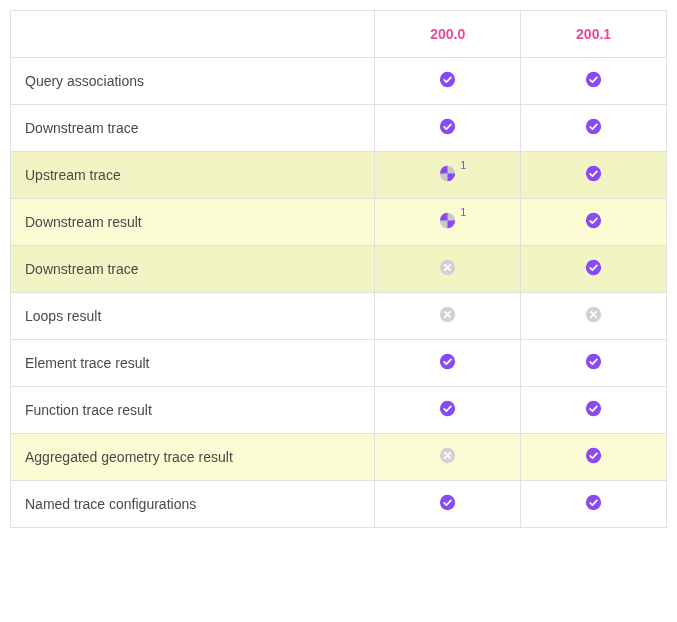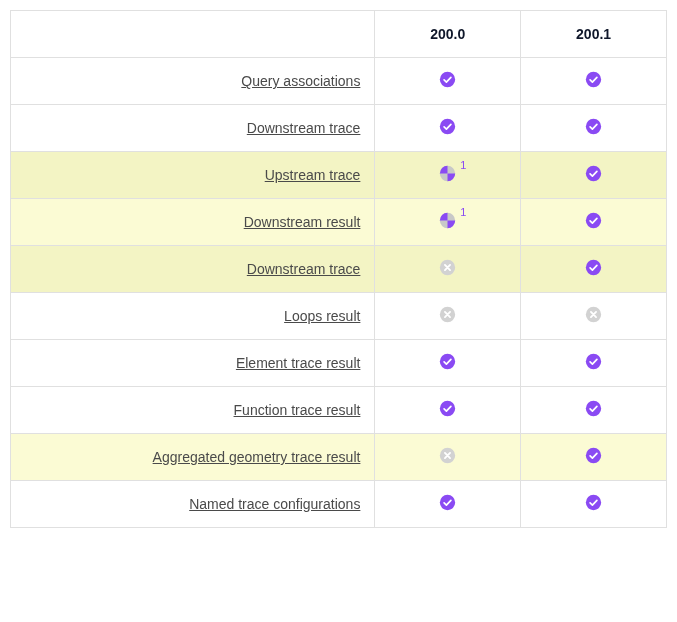--- a/index.html
+++ b/index.html
@@ -18,28 +18,27 @@
   }
   th, td {
     border: 1px solid #e0e0e0;
     padding: 0 14px;
     height: 47px;
     vertical-align: middle;
   }
   th {
     font-weight: 600;
     text-align: center;
-    color: #0f172a;
+    color: #ec4899;
     background: #fff;
   }
   th:first-child { text-align: left; }
   td:first-child {
-    text-align: right;
+    text-align: left;
     width: 365px;
-    text-decoration: underline;
   }
   td.val {
     text-align: center;
     width: 146px;
     position: relative;
   }
   tr.hl td { background: #fbfbd4; }
   tr.hl2 td { background: #f3f4c4; }
   .icon-wrap { position: relative; display: inline-block; }
   .sup {

